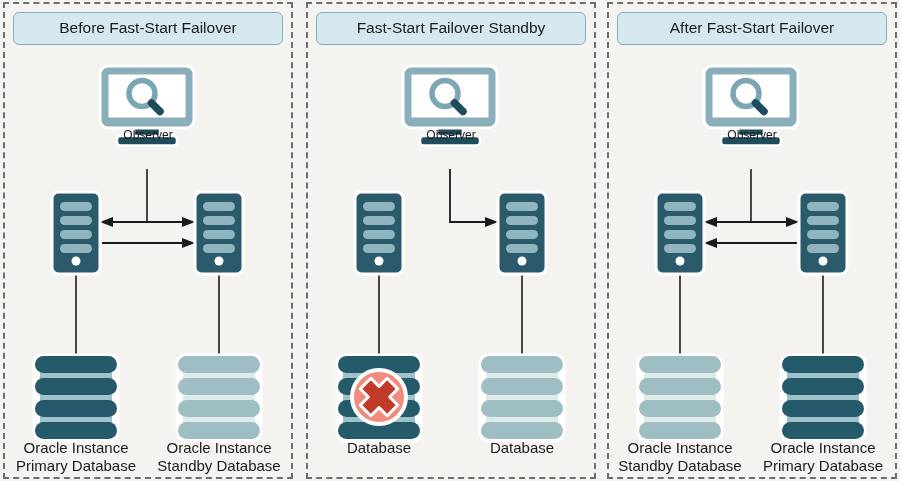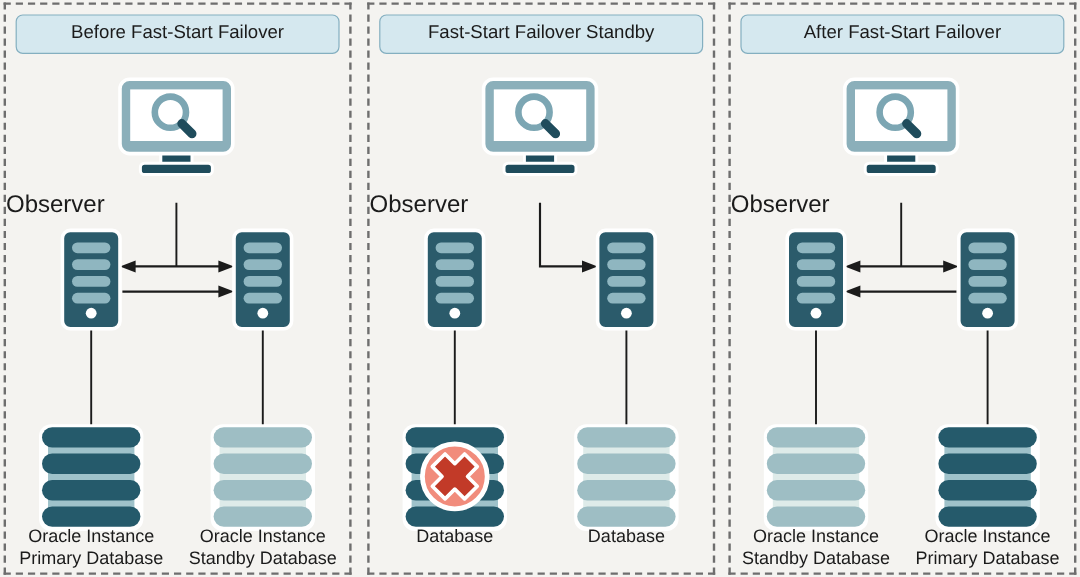--- a/index.html
+++ b/index.html
@@ -25,22 +25,22 @@
     background:#D5E8EF;
     border:1.5px solid #84AFC0;
     border-radius:6px;
     box-sizing:border-box;
     text-align:center;
     line-height:30px;
     font-size:15.5px;
   }
   .art{position:absolute;left:0;top:0;}
   .obs-label{
-    position:absolute;top:156px;left:0;width:100%;
-    text-align:left;font-size:20px;
+    position:absolute;top:124px;left:0;width:100%;
+    text-align:center;font-size:12px;
   }
   .db-label{
     position:absolute;top:435px;width:170px;
     text-align:center;font-size:15px;line-height:17.5px;
   }
   .db-label.left{left:-14px;}  
   .db-label.right{left:129px;} 
 </style>
 </head>
 <body>

